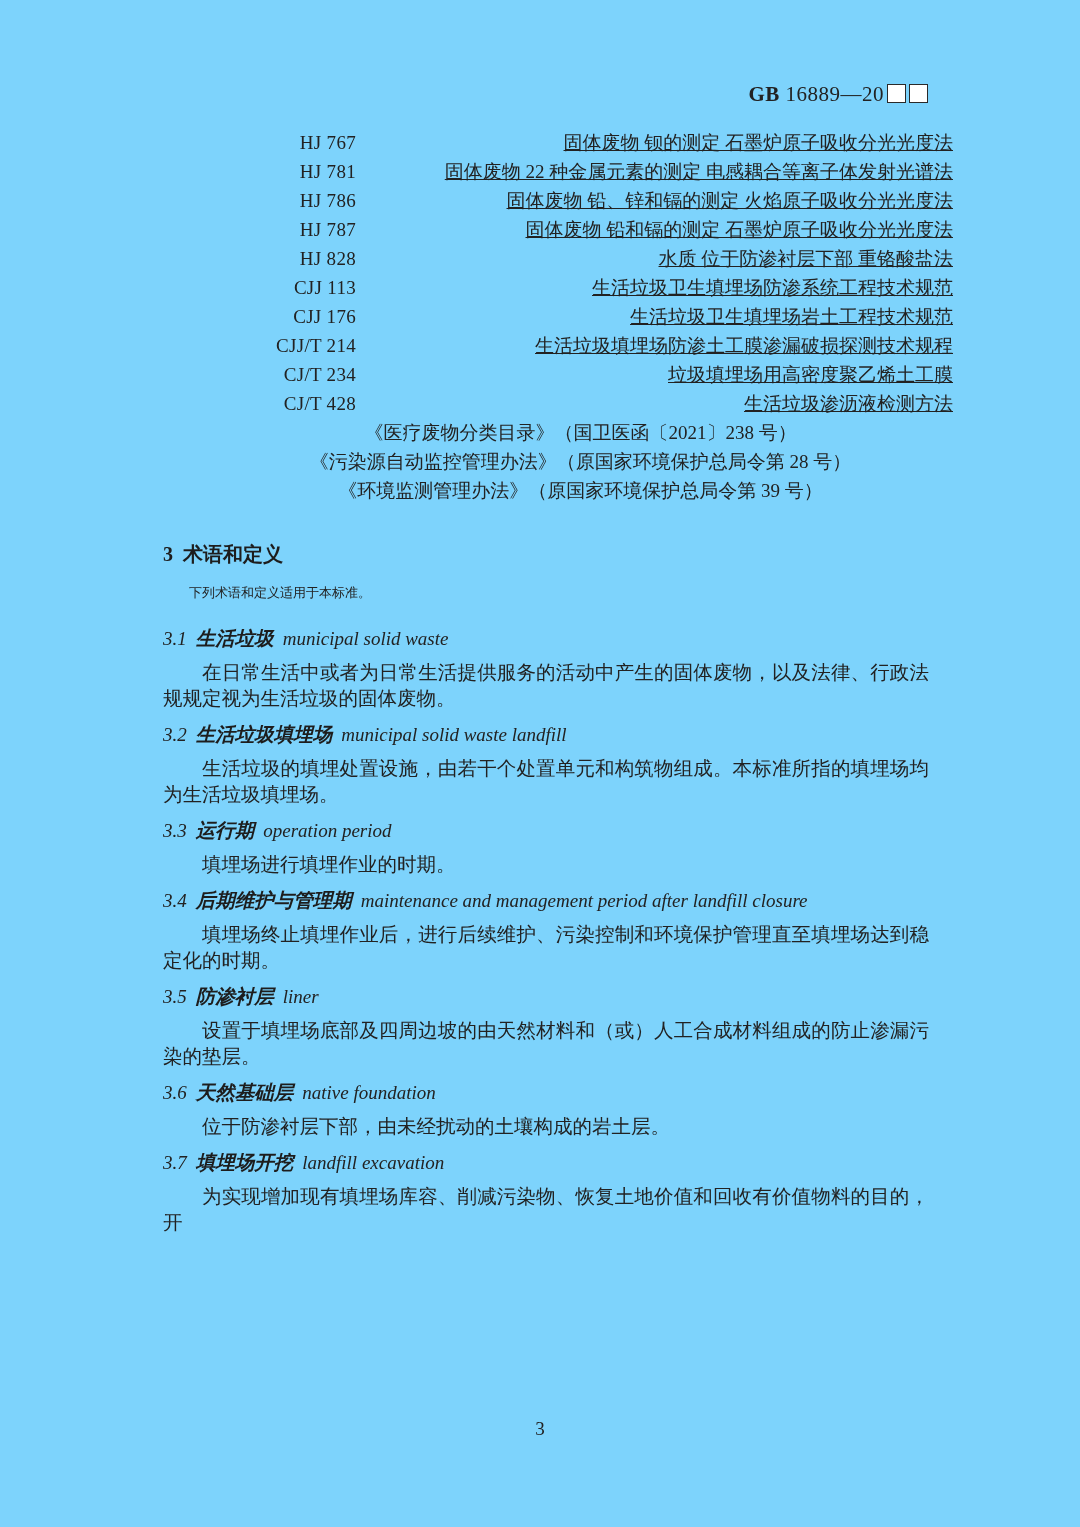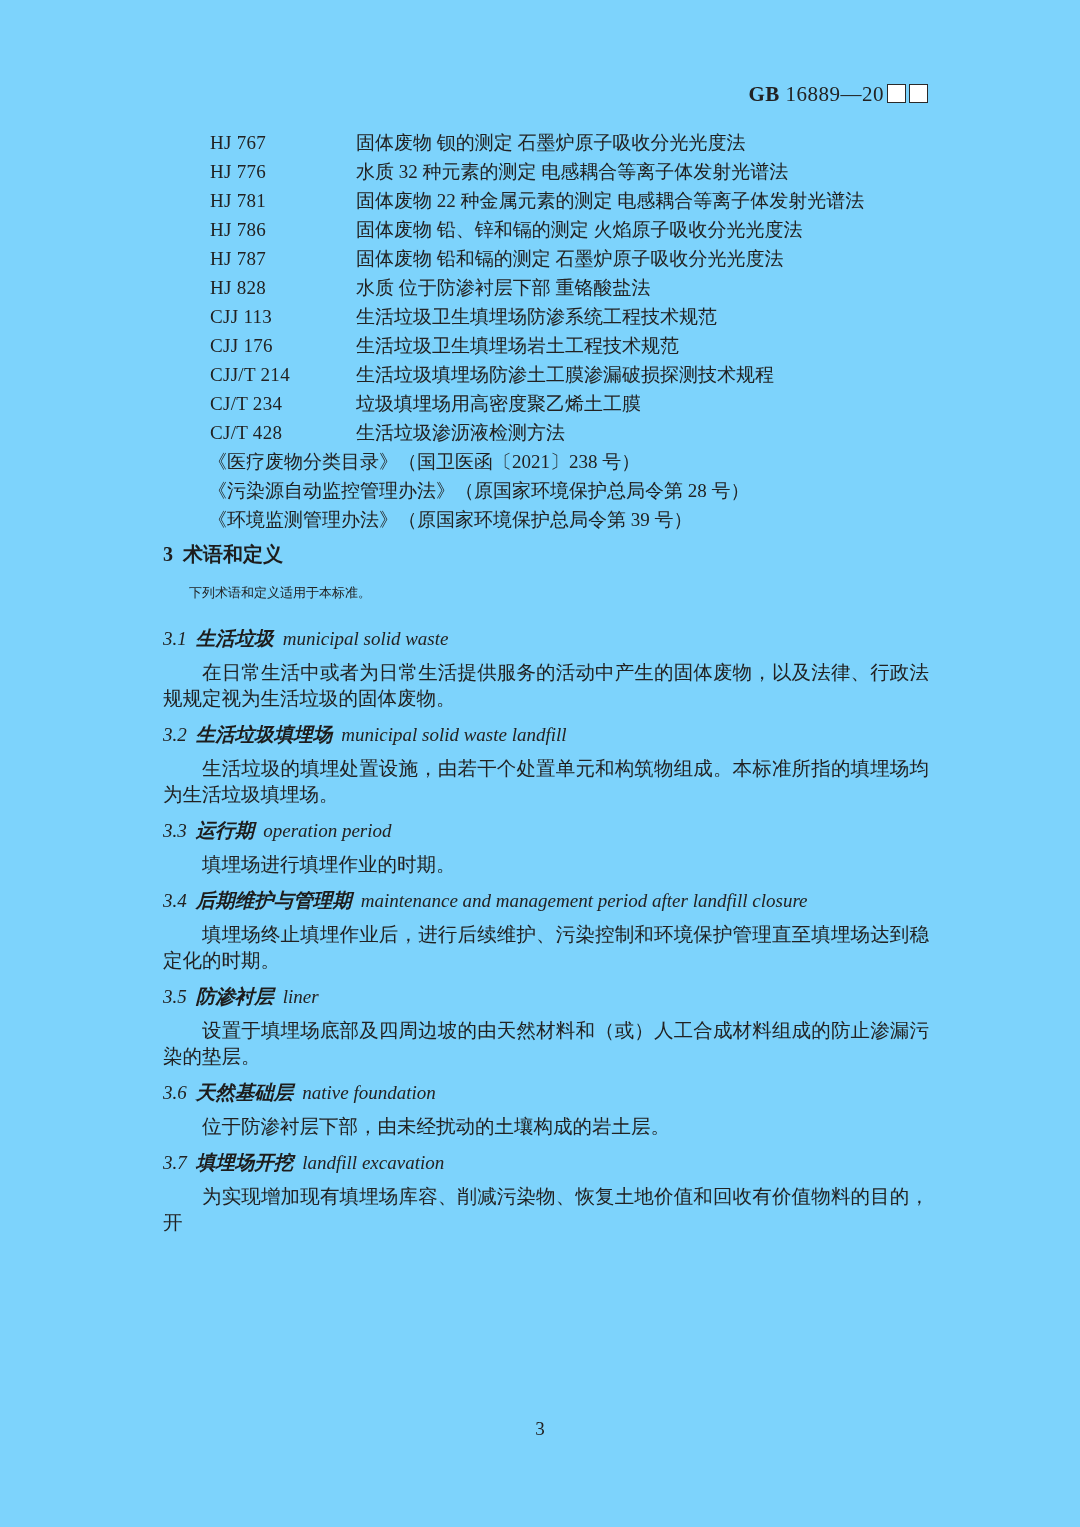--- a/index.html
+++ b/index.html
@@ -21,24 +21,24 @@
   .year-box{
     display:inline-block;width:17px;height:17px;
     border:1.6px solid #2a2a2a;margin-left:3px;vertical-align:-2px;
     background:#ffffff;
   }
   
   .refs{
     position:absolute;left:163px;top:128px;width:790px;
     font-size:19px;
   }
-  .ref-row{display:flex;line-height:29px;padding-left:47px;}
+  .ref-row{display:flex;line-height:29px;padding-left:47px;text-align:right;}
   .ref-code{flex:0 0 146px;letter-spacing:0.3px;}
-  .ref-title{flex:1;}
-  .doc-row{line-height:29px;padding-left:45px;}
+  .ref-title{flex:1;text-decoration:underline;}
+  .doc-row{line-height:29px;padding-left:45px;text-align:center;}
   
   .sec-heading{
     position:absolute;left:163px;top:540px;margin:0;
     font-family:"Liberation Sans","DejaVu Sans",sans-serif;
     font-size:20px;font-weight:bold;line-height:28px;color:#1d1d1d;
   }
   .sec-heading .sec-num{margin-right:10px;font-family:"Liberation Serif","DejaVu Serif",serif;}
   .sec-intro{
     position:absolute;left:163px;top:579px;margin:0;width:763px;
     font-size:13px;line-height:28px;text-indent:2em;
@@ -71,24 +71,20 @@
 <div class="page">
 
   <div class="std-header">
     <span class="gb">GB</span><span> 16889—20</span><span class="year-box"></span><span class="year-box"></span>
   </div>
 
   <div class="refs">
     <div class="ref-row">
       <span class="ref-code">HJ 767</span>
       <span class="ref-title">固体废物 钡的测定 石墨炉原子吸收分光光度法</span>
-    </div>
-    <div class="ref-row">
-      <span class="ref-code">HJ 776</span>
-      <span class="ref-title">水质 32 种元素的测定 电感耦合等离子体发射光谱法</span>
     </div>
     <div class="ref-row">
       <span class="ref-code">HJ 781</span>
       <span class="ref-title">固体废物 22 种金属元素的测定 电感耦合等离子体发射光谱法</span>
     </div>
     <div class="ref-row">
       <span class="ref-code">HJ 786</span>
       <span class="ref-title">固体废物 铅、锌和镉的测定 火焰原子吸收分光光度法</span>
     </div>
     <div class="ref-row">

